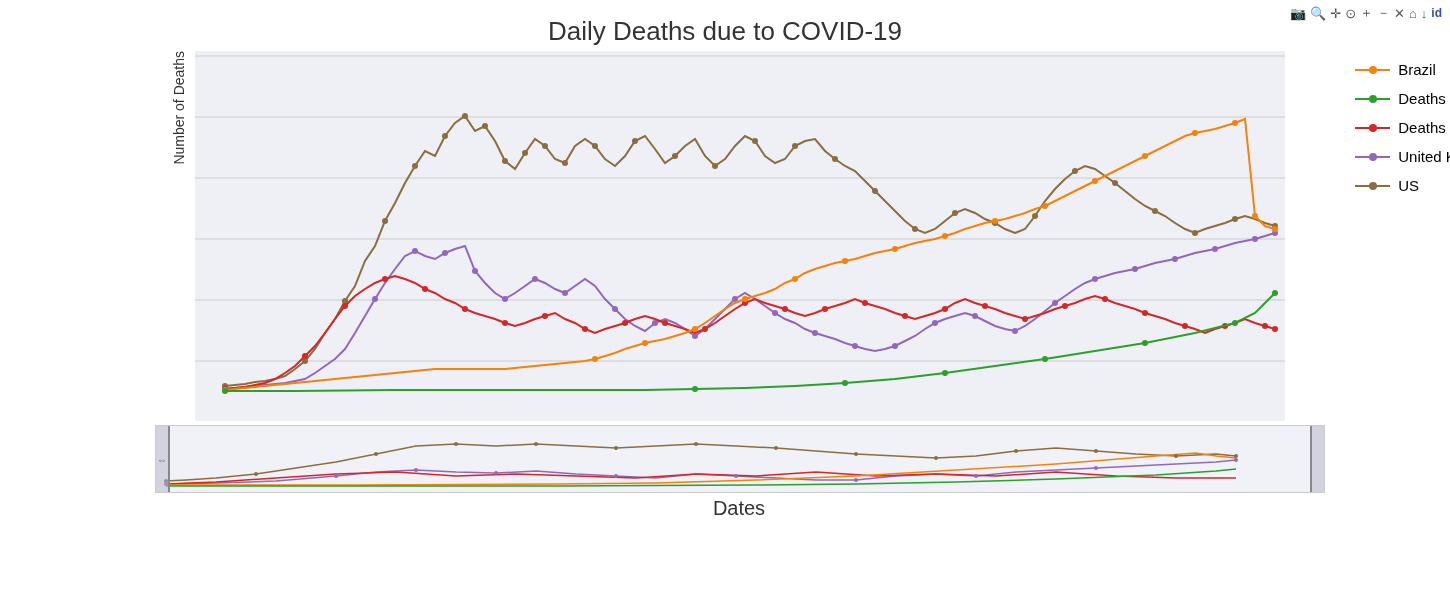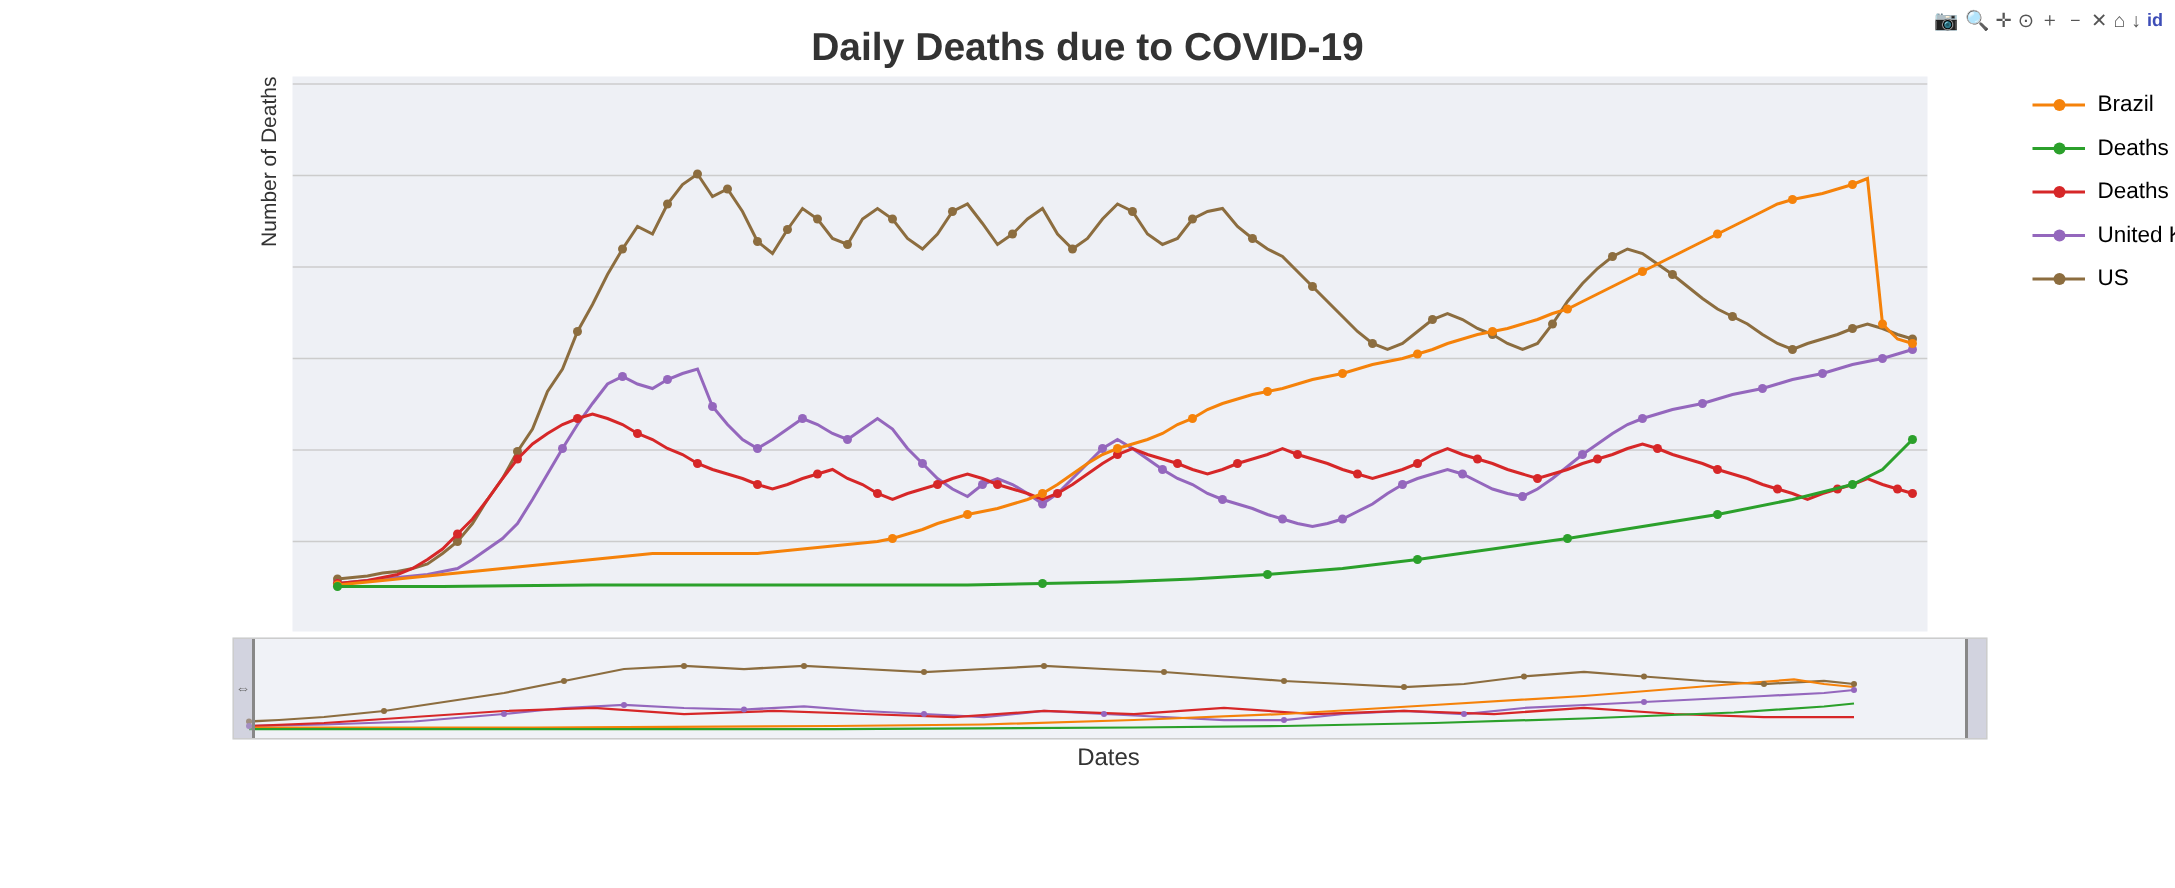--- a/index.html
+++ b/index.html
@@ -32,21 +32,21 @@
       color: #555;
     }
     .toolbar span {
       cursor: pointer;
       font-size: 13px;
     }
 
     
     .chart-title {
       font-size: 26px;
-      font-weight: bold;
+      font-weight: normal;
       color: #333;
       margin-top: 16px;
       margin-bottom: 4px;
       text-align: center;
     }
 
     .y-axis-label {
       writing-mode: vertical-rl;
       transform: rotate(180deg);
       font-size: 14px;
@@ -123,21 +123,21 @@
       top: 0;
       bottom: 0;
       width: 14px;
       background: rgba(180,180,200,0.5);
       border-left: 2px solid #888;
       cursor: ew-resize;
     }
 
     
     .dates-label {
-      font-size: 16px;
+      font-size: 20px;
       color: #333;
       text-align: center;
       margin-top: 4px;
     }
 
     svg.chart-svg {
       position: absolute;
       top: 0; left: 0;
       width: 100%;
       height: 100%;

